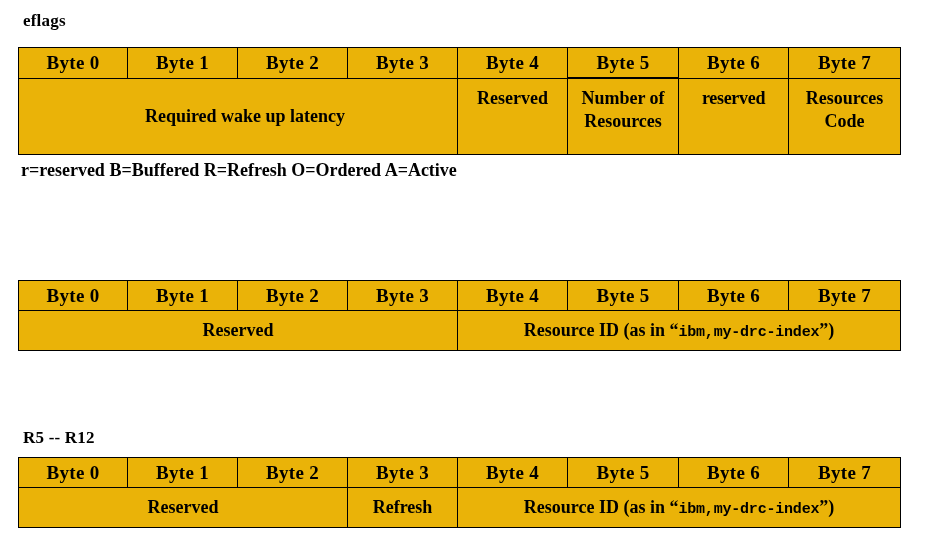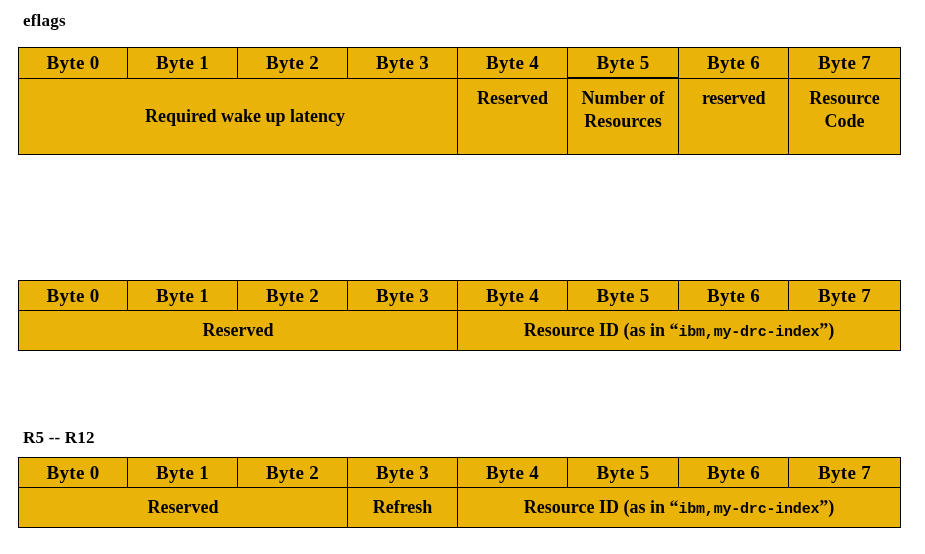--- a/index.html
+++ b/index.html
@@ -133,25 +133,26 @@
       <td>Byte 4</td>
       <td class="thick-bottom">Byte 5</td>
       <td>Byte 6</td>
       <td>Byte 7</td>
     </tr>
     <tr class="body" style="height:76px;">
       <td colspan="4" class="c-center v-center">Required wake up latency</td>
       <td class="c-right">Reserved</td>
       <td class="c-center">Number of Resources</td>
       <td class="flagbits">reserved</td>
-      <td class="c-left">Resource Code</td>
+      <td class="c-left">Resources Code</td>
     </tr>
   </tbody>
     </table>
 
+  <div class="legend" style="left:21px; top:160px;">r=reserved B=Buffered R=Refresh O=Ordered A=Active</div>
 
   <div class="section-label" style="left:23px; top:251px;margin-top:32px;">P2 -- P9</div>
 
   <table class="byte-table" style="left:18px; top:280px; width:882px;">
     <colgroup>
       <col style="width:109px">
         <col style="width:110px">
       <col style="width:110px">
         <col style="width:110px">
       <col style="width:110px">

